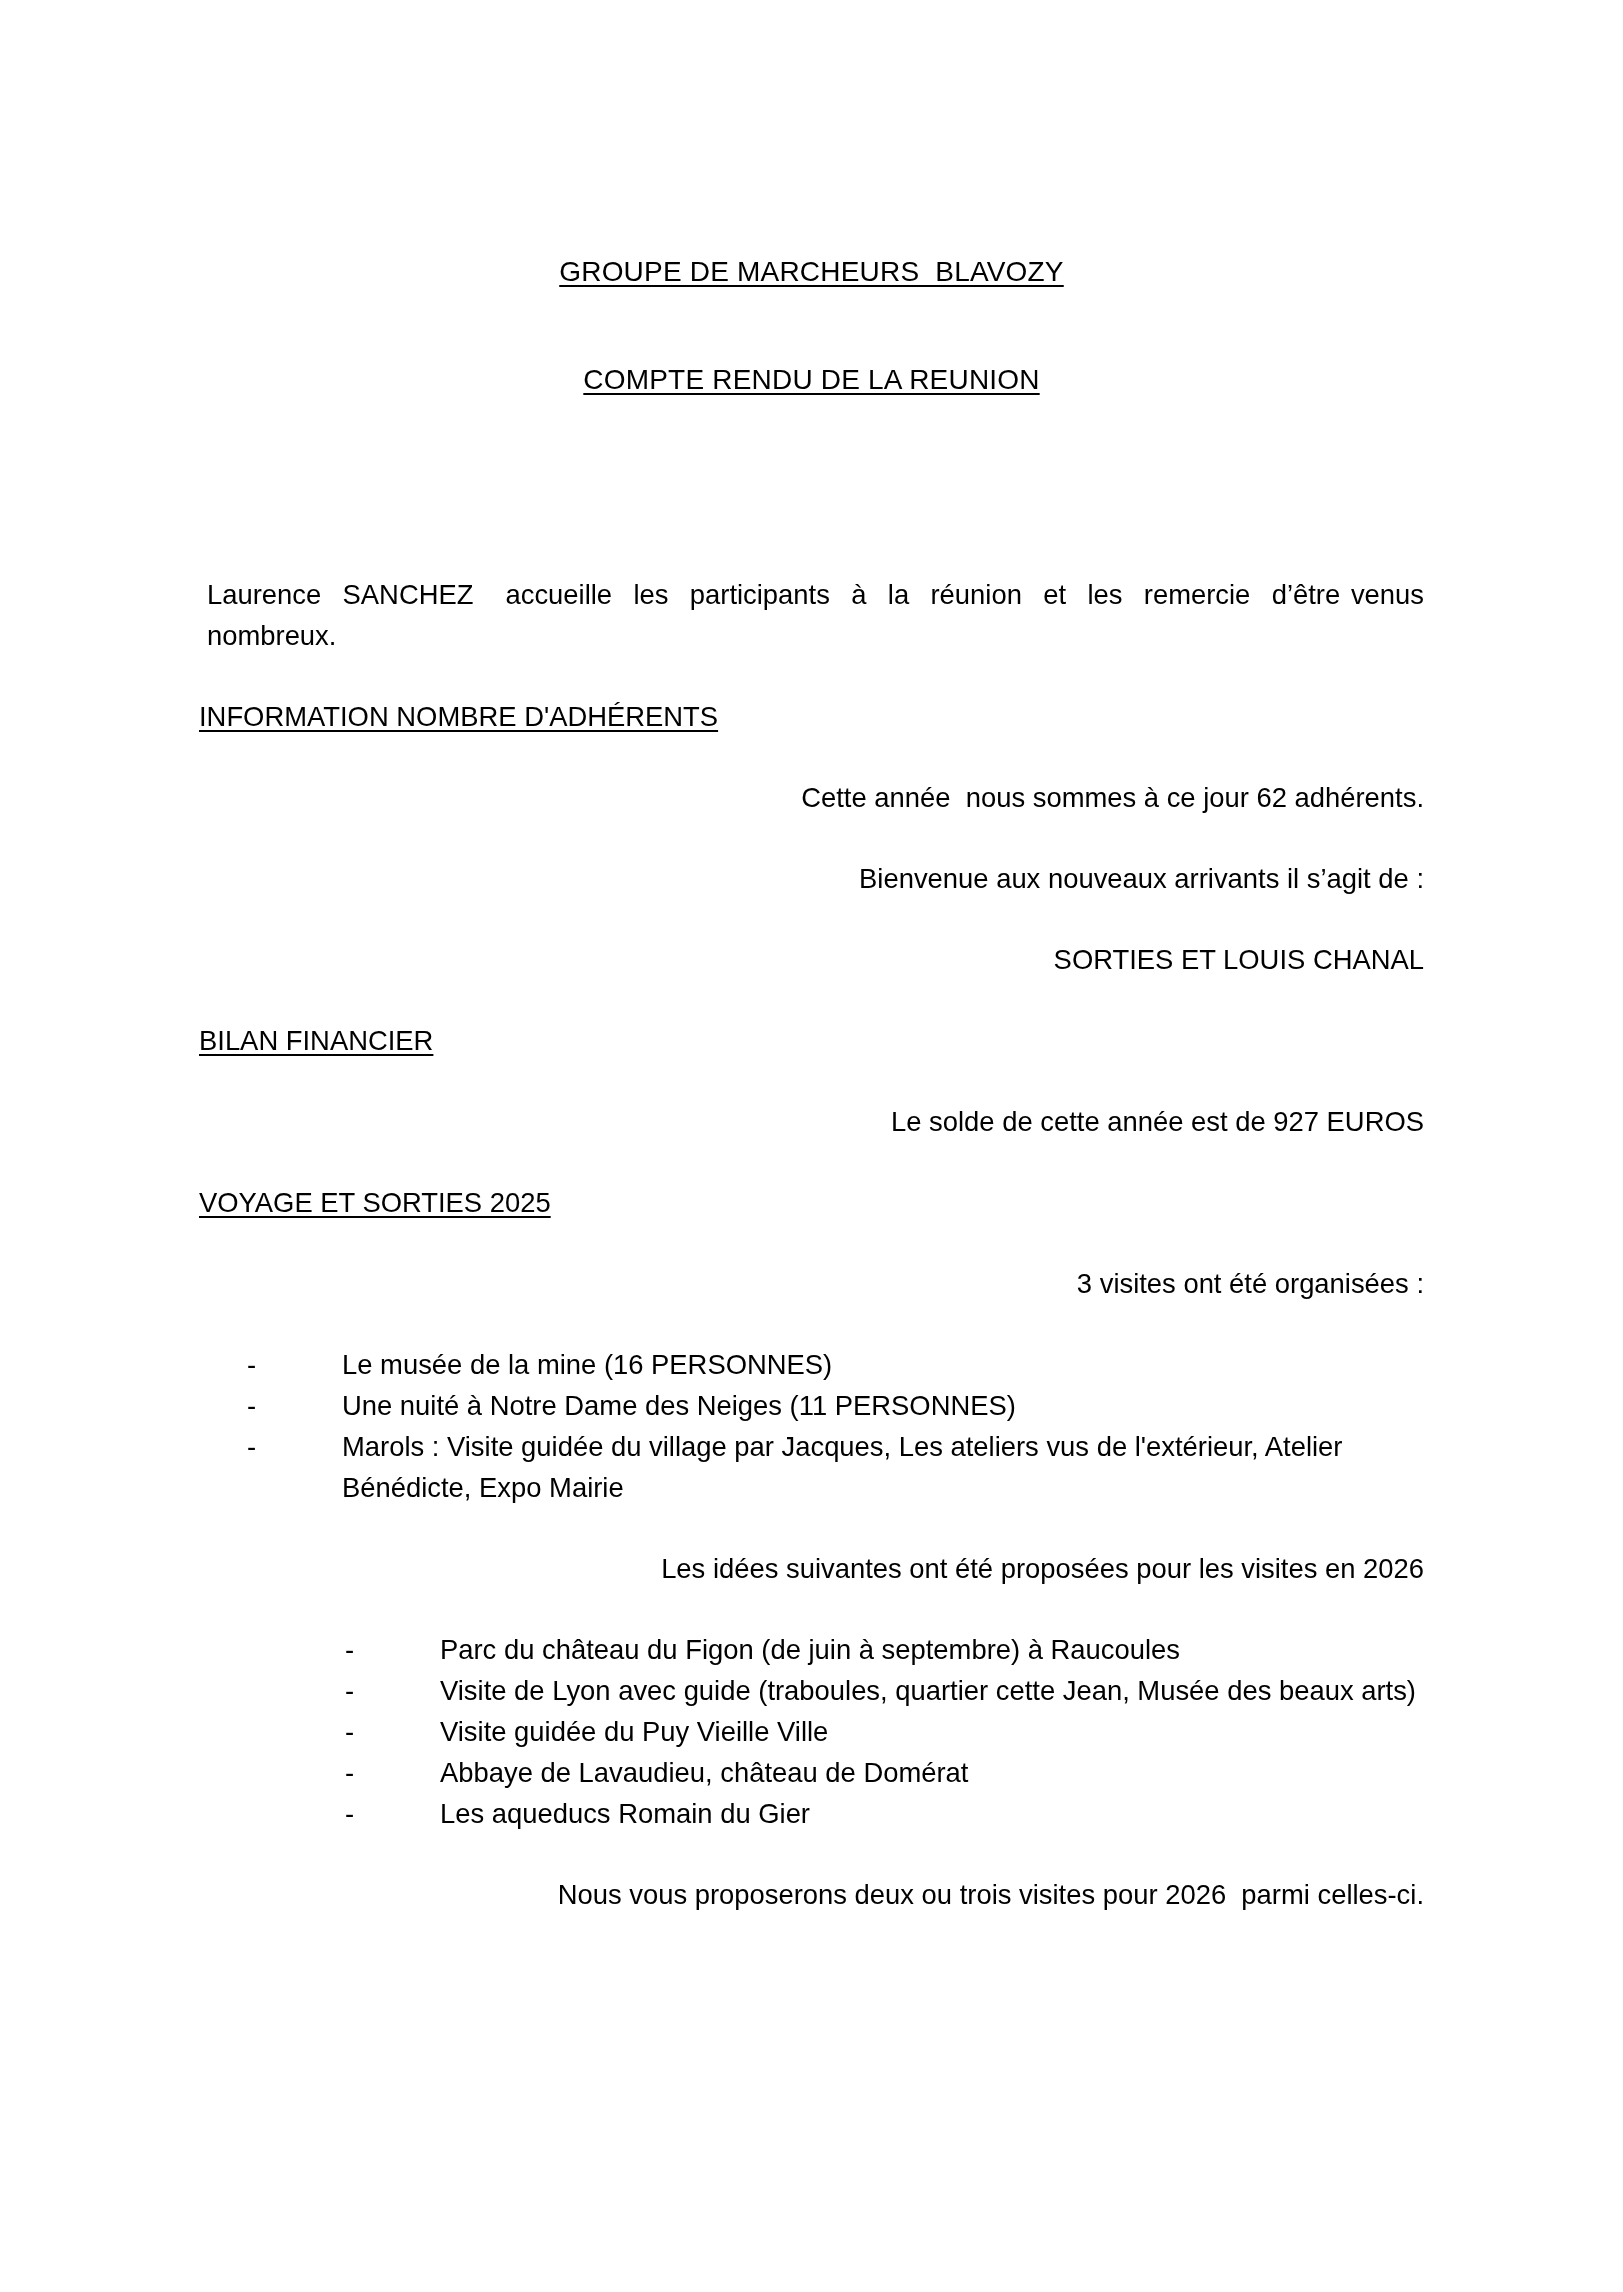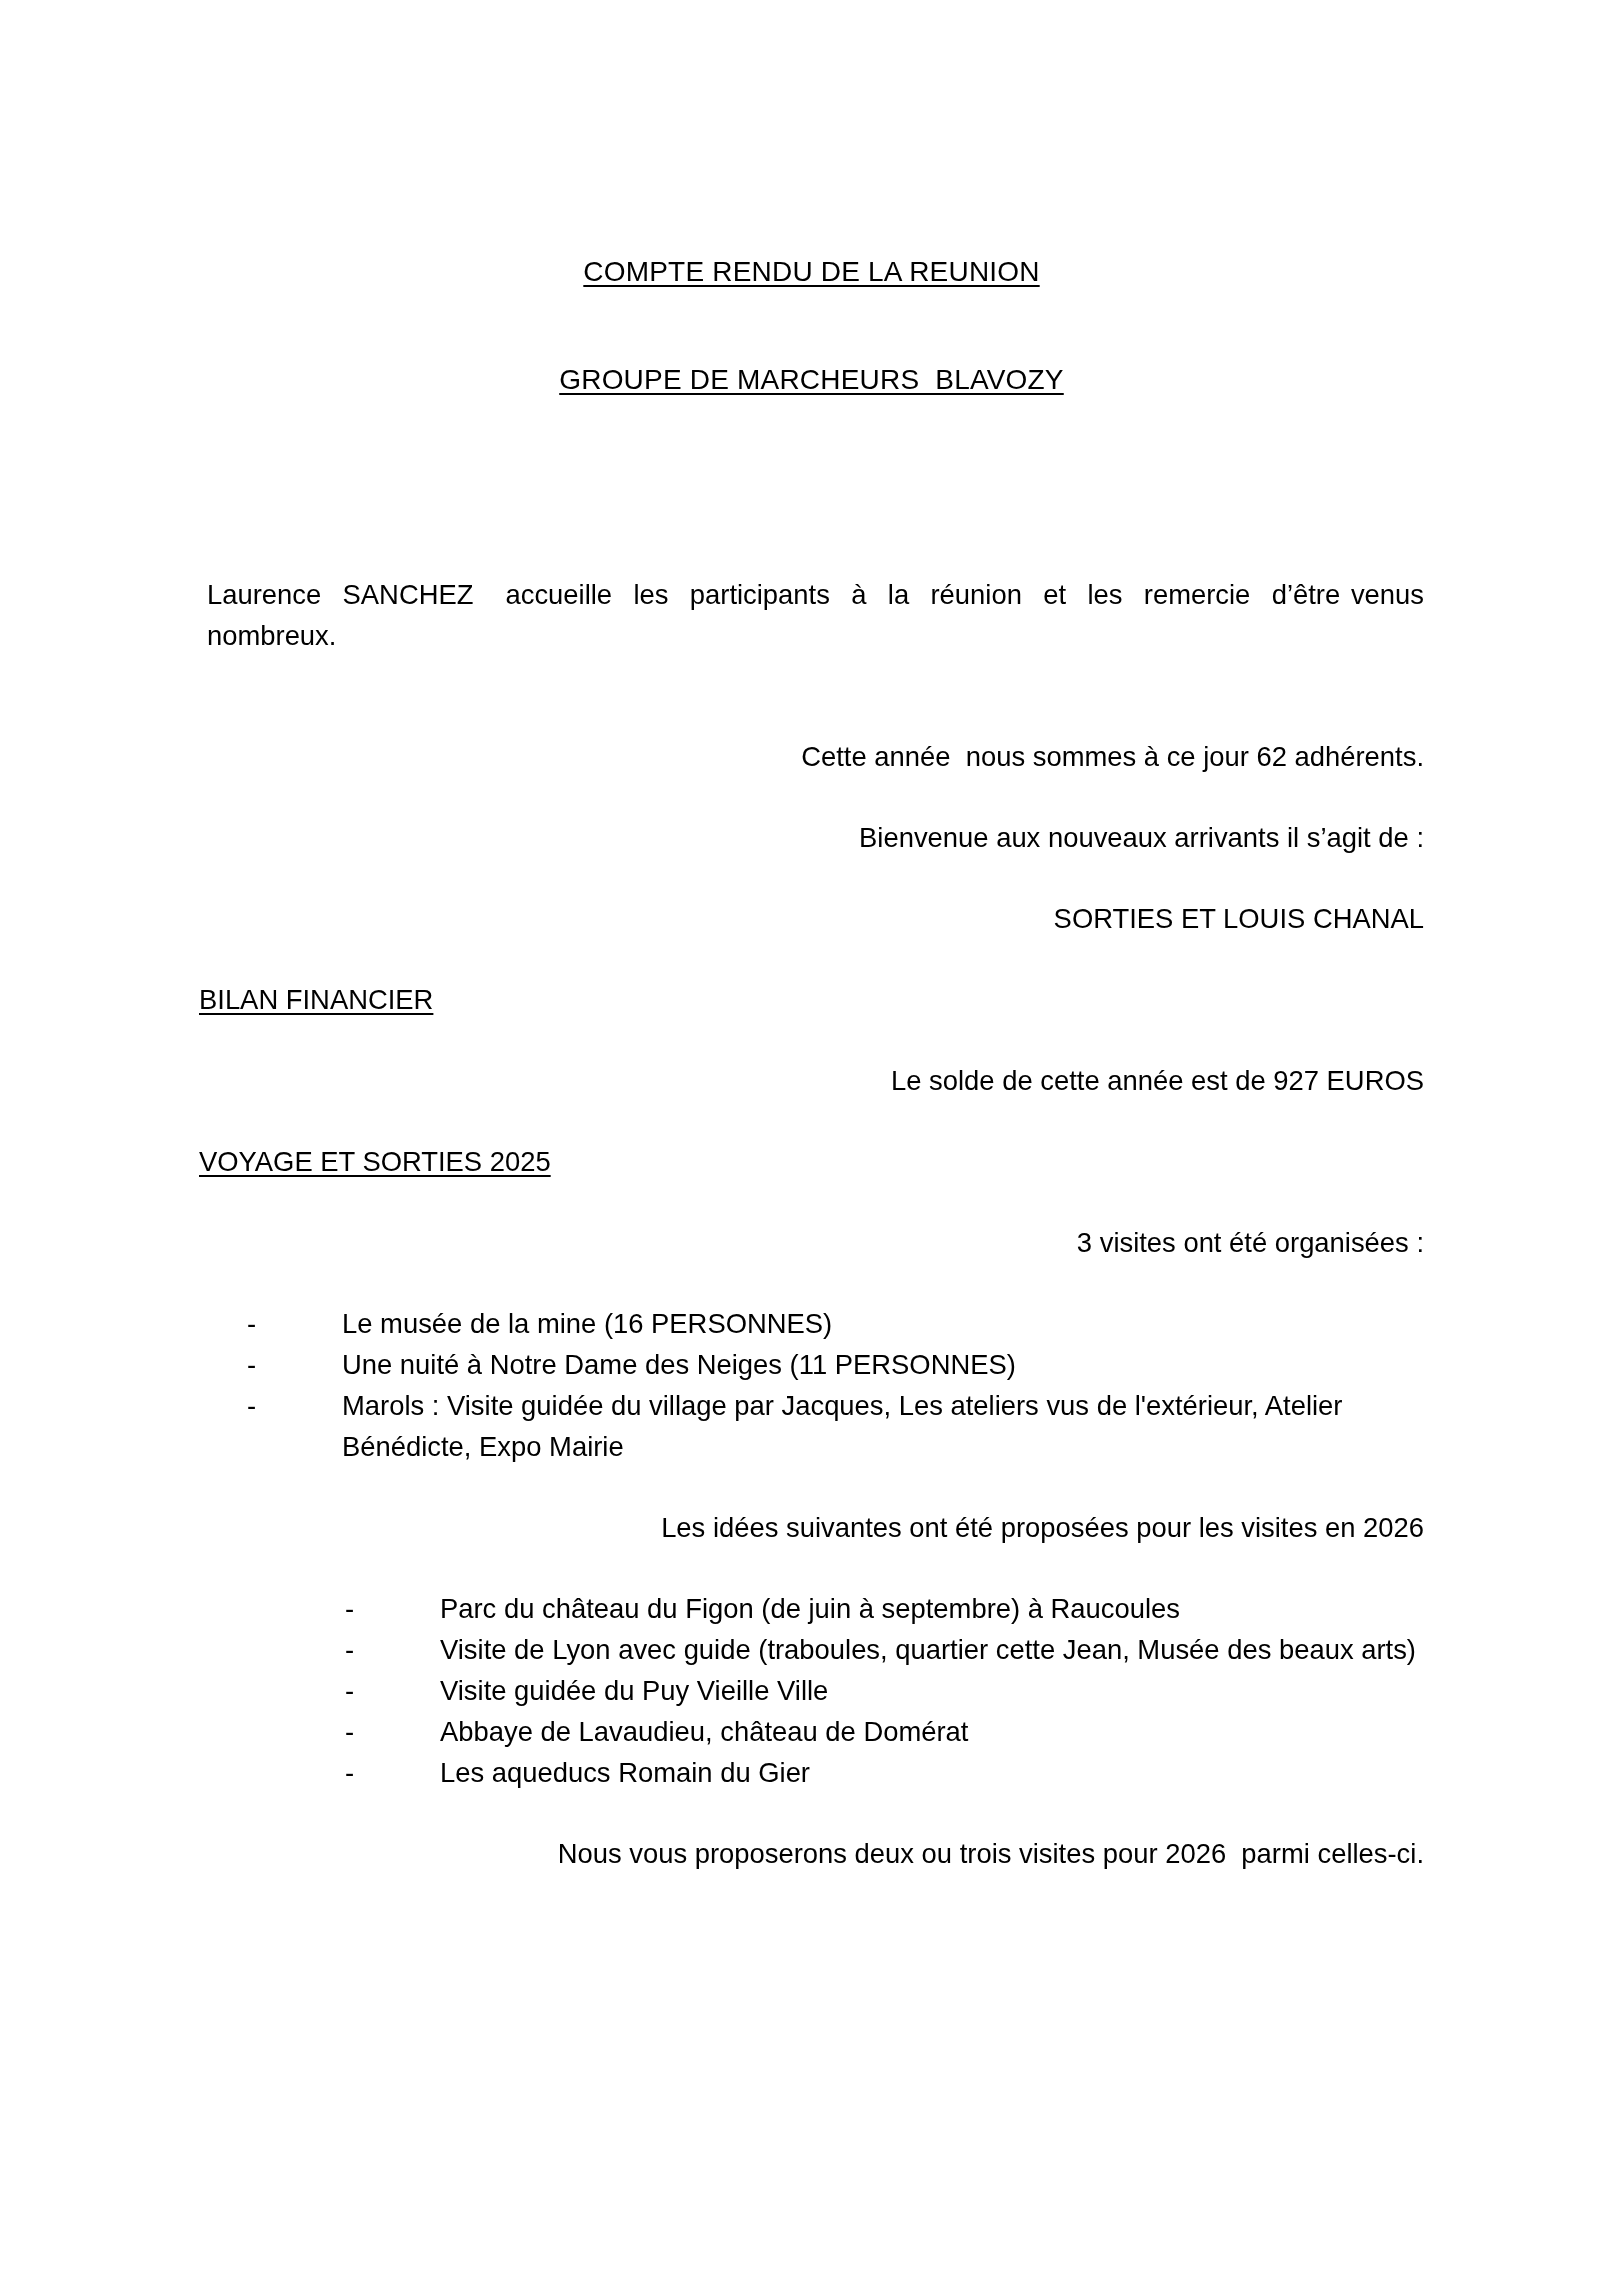--- a/index.html
+++ b/index.html
@@ -105,30 +105,31 @@
   }
   ul.dashlist.level2 > li { max-width: 990px; }
 </style>
 </head>
 <body>
 
 <div class="page">
   <div class="content">
 
     <div class="doc-title">
+      <span class="tline"><span>GROUPE DE MARCHEURS  BLAVOZY</span></span>
       <span class="tline"><span>COMPTE RENDU DE LA REUNION</span></span>
-      <span class="tline"><span>GROUPE DE MARCHEURS  BLAVOZY</span></span>
     </div>
 
     <div class="spacer-lg"></div>
 
     <p class="body justify">Laurence  SANCHEZ   accueille  les  participants  à  la  réunion  et  les  remercie  d’être venus nombreux.</p>
 
     <div class="spacer-blank"></div>
 
+    <h2 class="section"><span>INFORMATION NOMBRE D'ADHÉRENTS</span></h2>
 
     <div class="spacer-blank"></div>
 
     <p class="body">Cette année  nous sommes à ce jour 62 adhérents.</p>
 
     <div class="spacer-blank"></div>
 
     <p class="body">Bienvenue aux nouveaux arrivants il s’agit de :</p>
 
     <div class="spacer-blank"></div>

